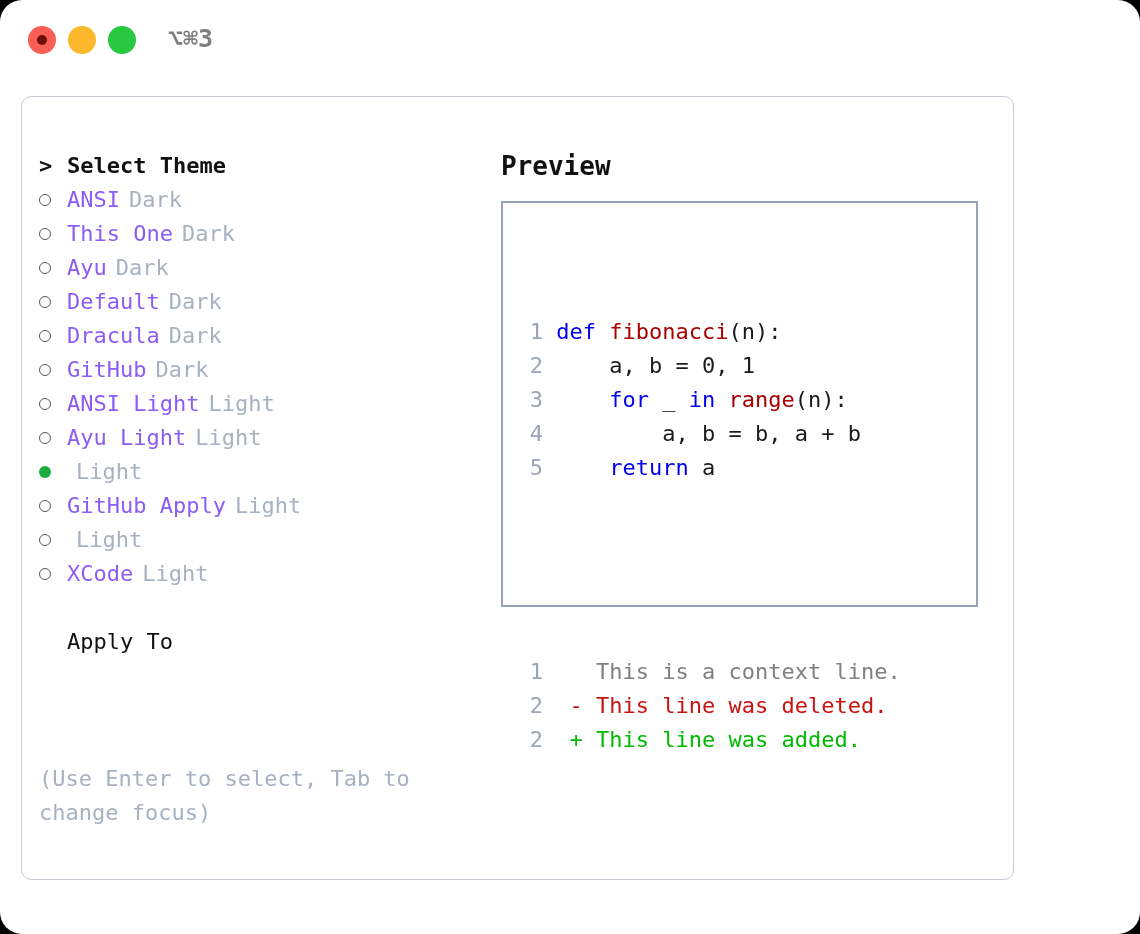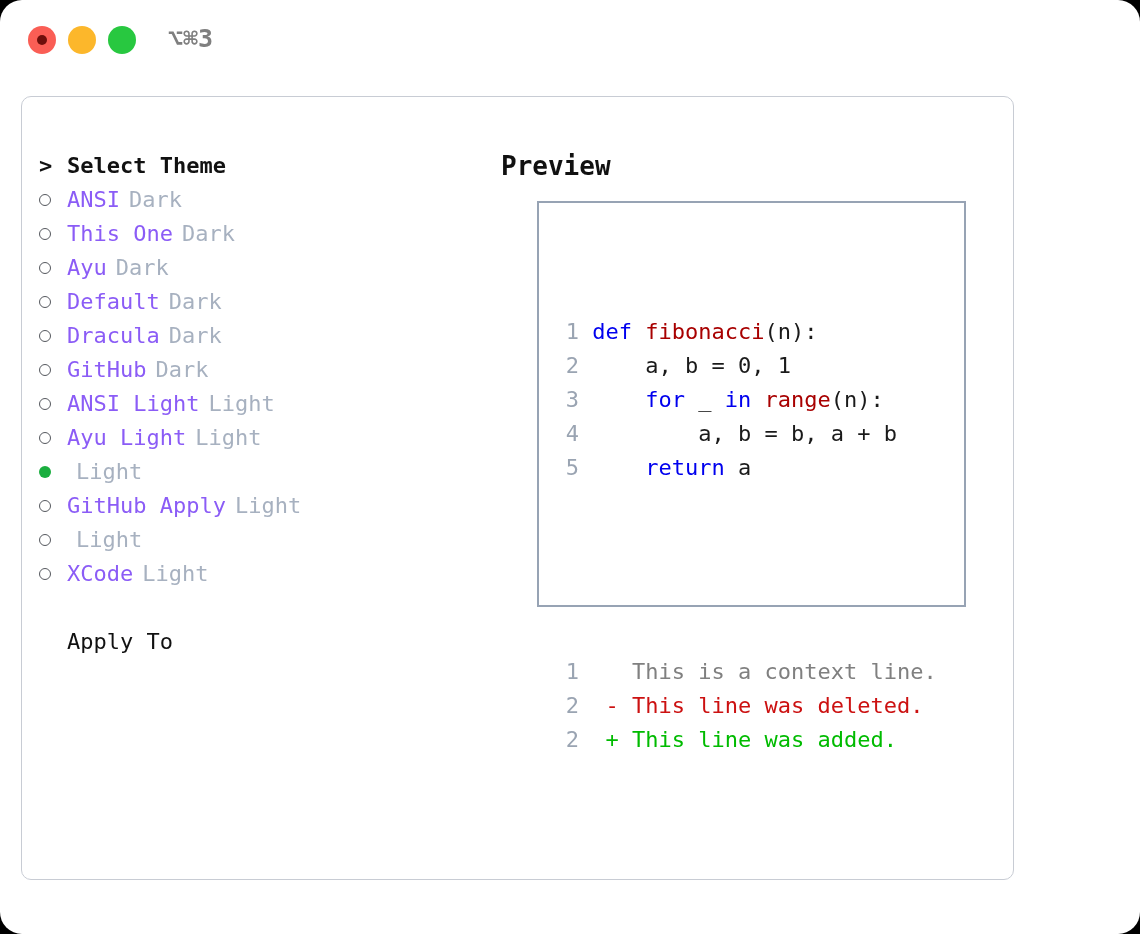--- a/index.html
+++ b/index.html
@@ -165,26 +165,25 @@
   .preview-title {
     font-size: 26px;
     line-height: 34px;
     font-weight: bold;
     color: #111111;
   }
   .preview-box {
     position: absolute;
     left: 0px;
     top: 52px;
-    width: 429px;
+    width: 477px;
     height: 406px;
     border: 2px solid #97a3b4;
     box-sizing: border-box;
     background: #ffffff;
-    margin-left: 36px;
   }
   .code {
     position: absolute;
     left: 16px;
     top: 44px;
     font-size: 22px;
     line-height: 34px;
     white-space: pre;
   }
   .cline { display: block; height: 34px; }
@@ -314,20 +313,21 @@
         </div>
 
       <div class="spacer-sm"></div>
 
       <div class="row">
         <span class="applyto-label">Apply To</span>
       </div>
 
     </div>
 
+    <div class="hint">(Use Enter to select, Tab to change focus)</div>
 
     <div class="right-col">
       <div class="preview-title">Preview</div>
 
       <div class="preview-box">
         <div class="code">
           <div id="code-lines"><span class="cline"><span class="lnum">1</span> <span class="kw">def </span><span class="fn">fibonacci</span><span class="plain">(n):</span></span><span class="cline"><span class="lnum">2</span> <span class="plain">    a, b = 0, 1</span></span><span class="cline"><span class="lnum">3</span> <span class="plain">    </span><span class="kw">for</span><span class="plain"> _ </span><span class="kw">in</span><span class="plain"> </span><span class="fn">range</span><span class="plain">(n):</span></span><span class="cline"><span class="lnum">4</span> <span class="plain">        a, b = b, a + b</span></span><span class="cline"><span class="lnum">5</span> <span class="plain">    </span><span class="kw">return</span><span class="plain"> a</span></span></div>
           <span class="gap-line"></span>
           <div id="diff-lines"><span class="cline"><span class="lnum">1</span>  <span class="ctx"> </span> <span class="ctx">This is a context line.</span></span><span class="cline"><span class="lnum">2</span>  <span class="del">-</span> <span class="del">This line was deleted.</span></span><span class="cline"><span class="lnum">2</span>  <span class="add">+</span> <span class="add">This line was added.</span></span></div>
         </div>

